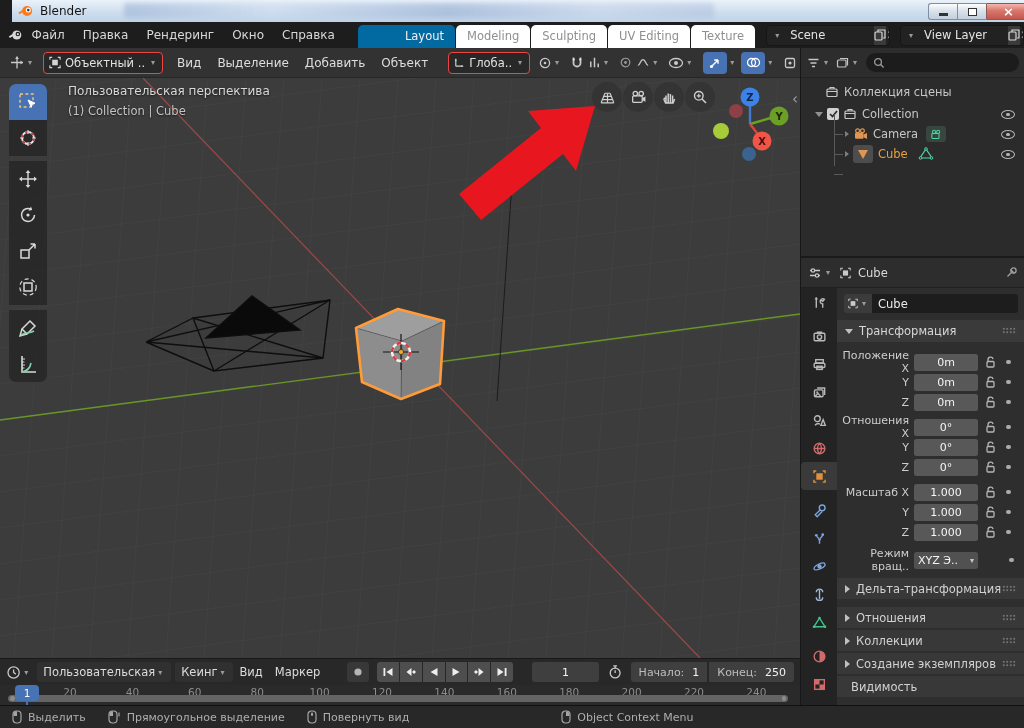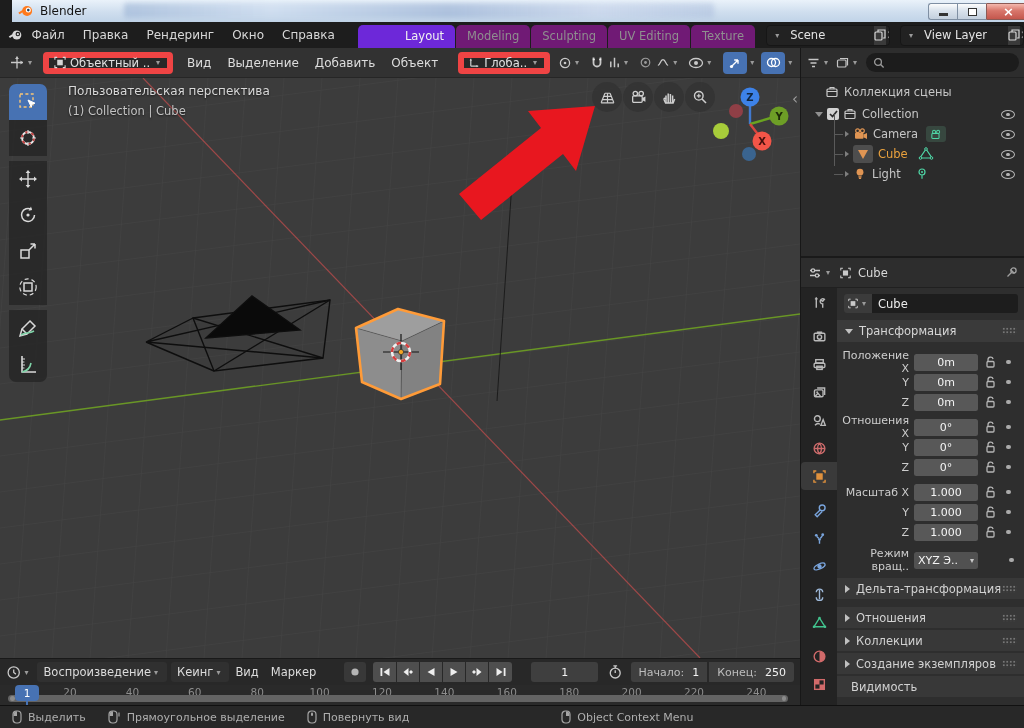--- a/index.html
+++ b/index.html
@@ -20,35 +20,35 @@
   .tb-btn.close { width:45px; border-right-width:1px; border-radius:0 3px 3px 0; border-color:#8c5a55;
     background:linear-gradient(#f4b8ae,#d8766b 45%,#c4574d); color:#fff; font-size:13px; font-weight:bold; }
   .glyph-min { width:9px; height:3px; background:#333; margin-top:6px; }
   .glyph-max { width:9px; height:8px; border:1.5px solid #333; background:#fff; }
 
   
   .topbar { position:absolute; left:0; top:22px; width:1024px; height:26px; background:#1d1d1d;
     display:flex; align-items:center; overflow:hidden; }
   .menu-item { padding:0 9px; color:#d8d8d8; font-size:12px; line-height:26px; white-space:nowrap; }
   .ws-tabs { display:flex; margin-left:14px; height:26px; align-items:flex-end; }
-  .ws-tab { padding:4px 11px 5px; font-size:11.5px; color:#8f8f8f; background:#701a75; margin-right:1px;
+  .ws-tab { padding:4px 11px 5px; font-size:11.5px; color:#8f8f8f; background:#ffffff; margin-right:1px;
     border-radius:5px 5px 0 0; white-space:nowrap; }
-  .ws-tab.active { background:#6d28d9; color:#f0f0f0;padding-left:47px; }
+  .ws-tab.active { background:#0369a1; color:#f0f0f0;padding-left:47px; }
   .id-widget { display:flex; align-items:center; height:21px; background:#222; border:1px solid #161616;
     border-radius:4px; margin-left:10px; overflow:hidden; flex:0 1 auto; }
   .id-widget .txt { padding:0 8px; color:#e4e4e4; font-size:11.5px; white-space:nowrap; min-width:92px; }
   .id-btn { width:24px; height:21px; background:#3a3a3a; display:flex; align-items:center; justify-content:center; }
   .id-x { width:20px; height:21px; display:flex; align-items:center; justify-content:center; color:#8a8a8a; font-size:12px; }
   .chev { color:#9a9a9a; font-size:8px; margin:0 3px; }
 
   
   .vheader { position:absolute; left:0; top:48px; width:800px; height:30px; background:#323232;
     display:flex; align-items:center; border-bottom:1px solid #262626; }
   .vh-btn { display:flex; align-items:center; padding:0 4px; height:22px; border-radius:4px; }
-  .vh-drop { background:#282828; border:6px solid #ef4444; }
+  .vh-drop { background:#282828; border:1px solid #ef4444; }
   .vh-menu { padding:0 8px; font-size:12px; color:#dedede; white-space:nowrap; }
   .vh-txt { color:#e2e2e2; font-size:11.5px; margin:0 3px; white-space:nowrap; }
   .tog-on { background:#4772b3; border-radius:4px; width:24px; height:22px; display:flex; align-items:center; justify-content:center; }
   .tog-off { width:24px; height:22px; display:flex; align-items:center; justify-content:center; }
 
   
   .viewport { position:absolute; left:0; top:78px; width:800px; height:580px; background:#3c3c3c; overflow:hidden; }
   .vp-overlay { position:absolute; left:68px; top:6px; color:#d9d9d9; font-size:12px; text-shadow:0 1px 2px rgba(0,0,0,.6); }
   .vp-overlay2 { position:absolute; left:68px; top:26px; color:#c4c4c4; font-size:11.5px; text-shadow:0 1px 2px rgba(0,0,0,.6); }
   .toolbar { position:absolute; left:9px; top:6px; width:38px; display:flex; flex-direction:column; }
@@ -582,34 +582,20 @@
         </span>
         <span class="ol-label orange">Cube</span>
         <svg width="16" height="14" viewBox="0 0 16 14" style="margin-left:10px">
           <path d="M8 2L14 11H2Z" fill="none" stroke="#4fd6a6" stroke-width="1.2"></path>
           <circle cx="8" cy="2" r="1.3" fill="#2b2b2b" stroke="#4fd6a6" stroke-width="1"></circle>
           <circle cx="2.5" cy="11" r="1.3" fill="#2b2b2b" stroke="#4fd6a6" stroke-width="1"></circle>
           <circle cx="13.5" cy="11" r="1.3" fill="#2b2b2b" stroke="#4fd6a6" stroke-width="1"></circle>
         </svg>
         <div class="eye"></div>
       </div>
-      <div class="ol-row" style="top:86px; padding-left:44px">
-        <span class="tri-r-sm" style="margin-right:4px"></span>
-        <svg width="14" height="14" viewBox="0 0 14 14">
-          <circle cx="7" cy="5.2" r="3.4" fill="#e09553"></circle>
-          <path d="M5.4 9.8h3.2M5.9 11.4h2.2" stroke="#e09553" stroke-width="1.3"></path>
-        </svg>
-        <span class="ol-label">Light</span>
-        <svg width="14" height="14" viewBox="0 0 14 14" style="margin-left:14px">
-          <circle cx="7" cy="5" r="3" fill="none" stroke="#4fd6a6" stroke-width="1.2"></circle>
-          <circle cx="7" cy="5" r="1" fill="#4fd6a6"></circle>
-          <path d="M7 8.2v3.5" stroke="#4fd6a6" stroke-width="1.2"></path>
-        </svg>
-        <div class="eye"></div>
-      </div>
     </div>
 
     <div class="props">
       <div class="props-header">
         <svg width="16" height="14" viewBox="0 0 14 14">
           <path d="M2 4.5h10M2 9.5h10" stroke="#c9c9c9" stroke-width="1.3"></path>
           <circle cx="5" cy="4.5" r="1.7" fill="#2d2d2d" stroke="#c9c9c9" stroke-width="1.2"></circle>
           <circle cx="9" cy="9.5" r="1.7" fill="#2d2d2d" stroke="#c9c9c9" stroke-width="1.2"></circle>
         </svg>
         <span class="chev">▾</span>
@@ -874,21 +860,21 @@
   </div>
 
   <div class="timeline">
     <div class="tl-header">
       <svg width="16" height="15" viewBox="0 0 15 15">
         <circle cx="7.5" cy="7.5" r="5.6" fill="none" stroke="#c9c9c9" stroke-width="1.3"></circle>
         <path d="M7.5 4.4V7.5l2.2 1.6" fill="none" stroke="#c9c9c9" stroke-width="1.3"></path>
       </svg>
       <span class="chev">▾</span>
       <div class="tl-menu tl-drop" style="margin-left:6px">
-        <span>Воспроизведение</span>
+        <span>Пользовательская</span>
           <span class="chev">▾</span>
       </div>
       <div class="tl-menu tl-drop" style="margin-left:4px">
         <span>Кеинг</span>
           <span class="chev">▾</span>
       </div>
       <span class="tl-menu">Вид</span>
       <span class="tl-menu">Маркер</span>
       <div style="width:22px"></div>
       <div class="pb-btn rl rr" style="background:#383838; border-radius:3px">

